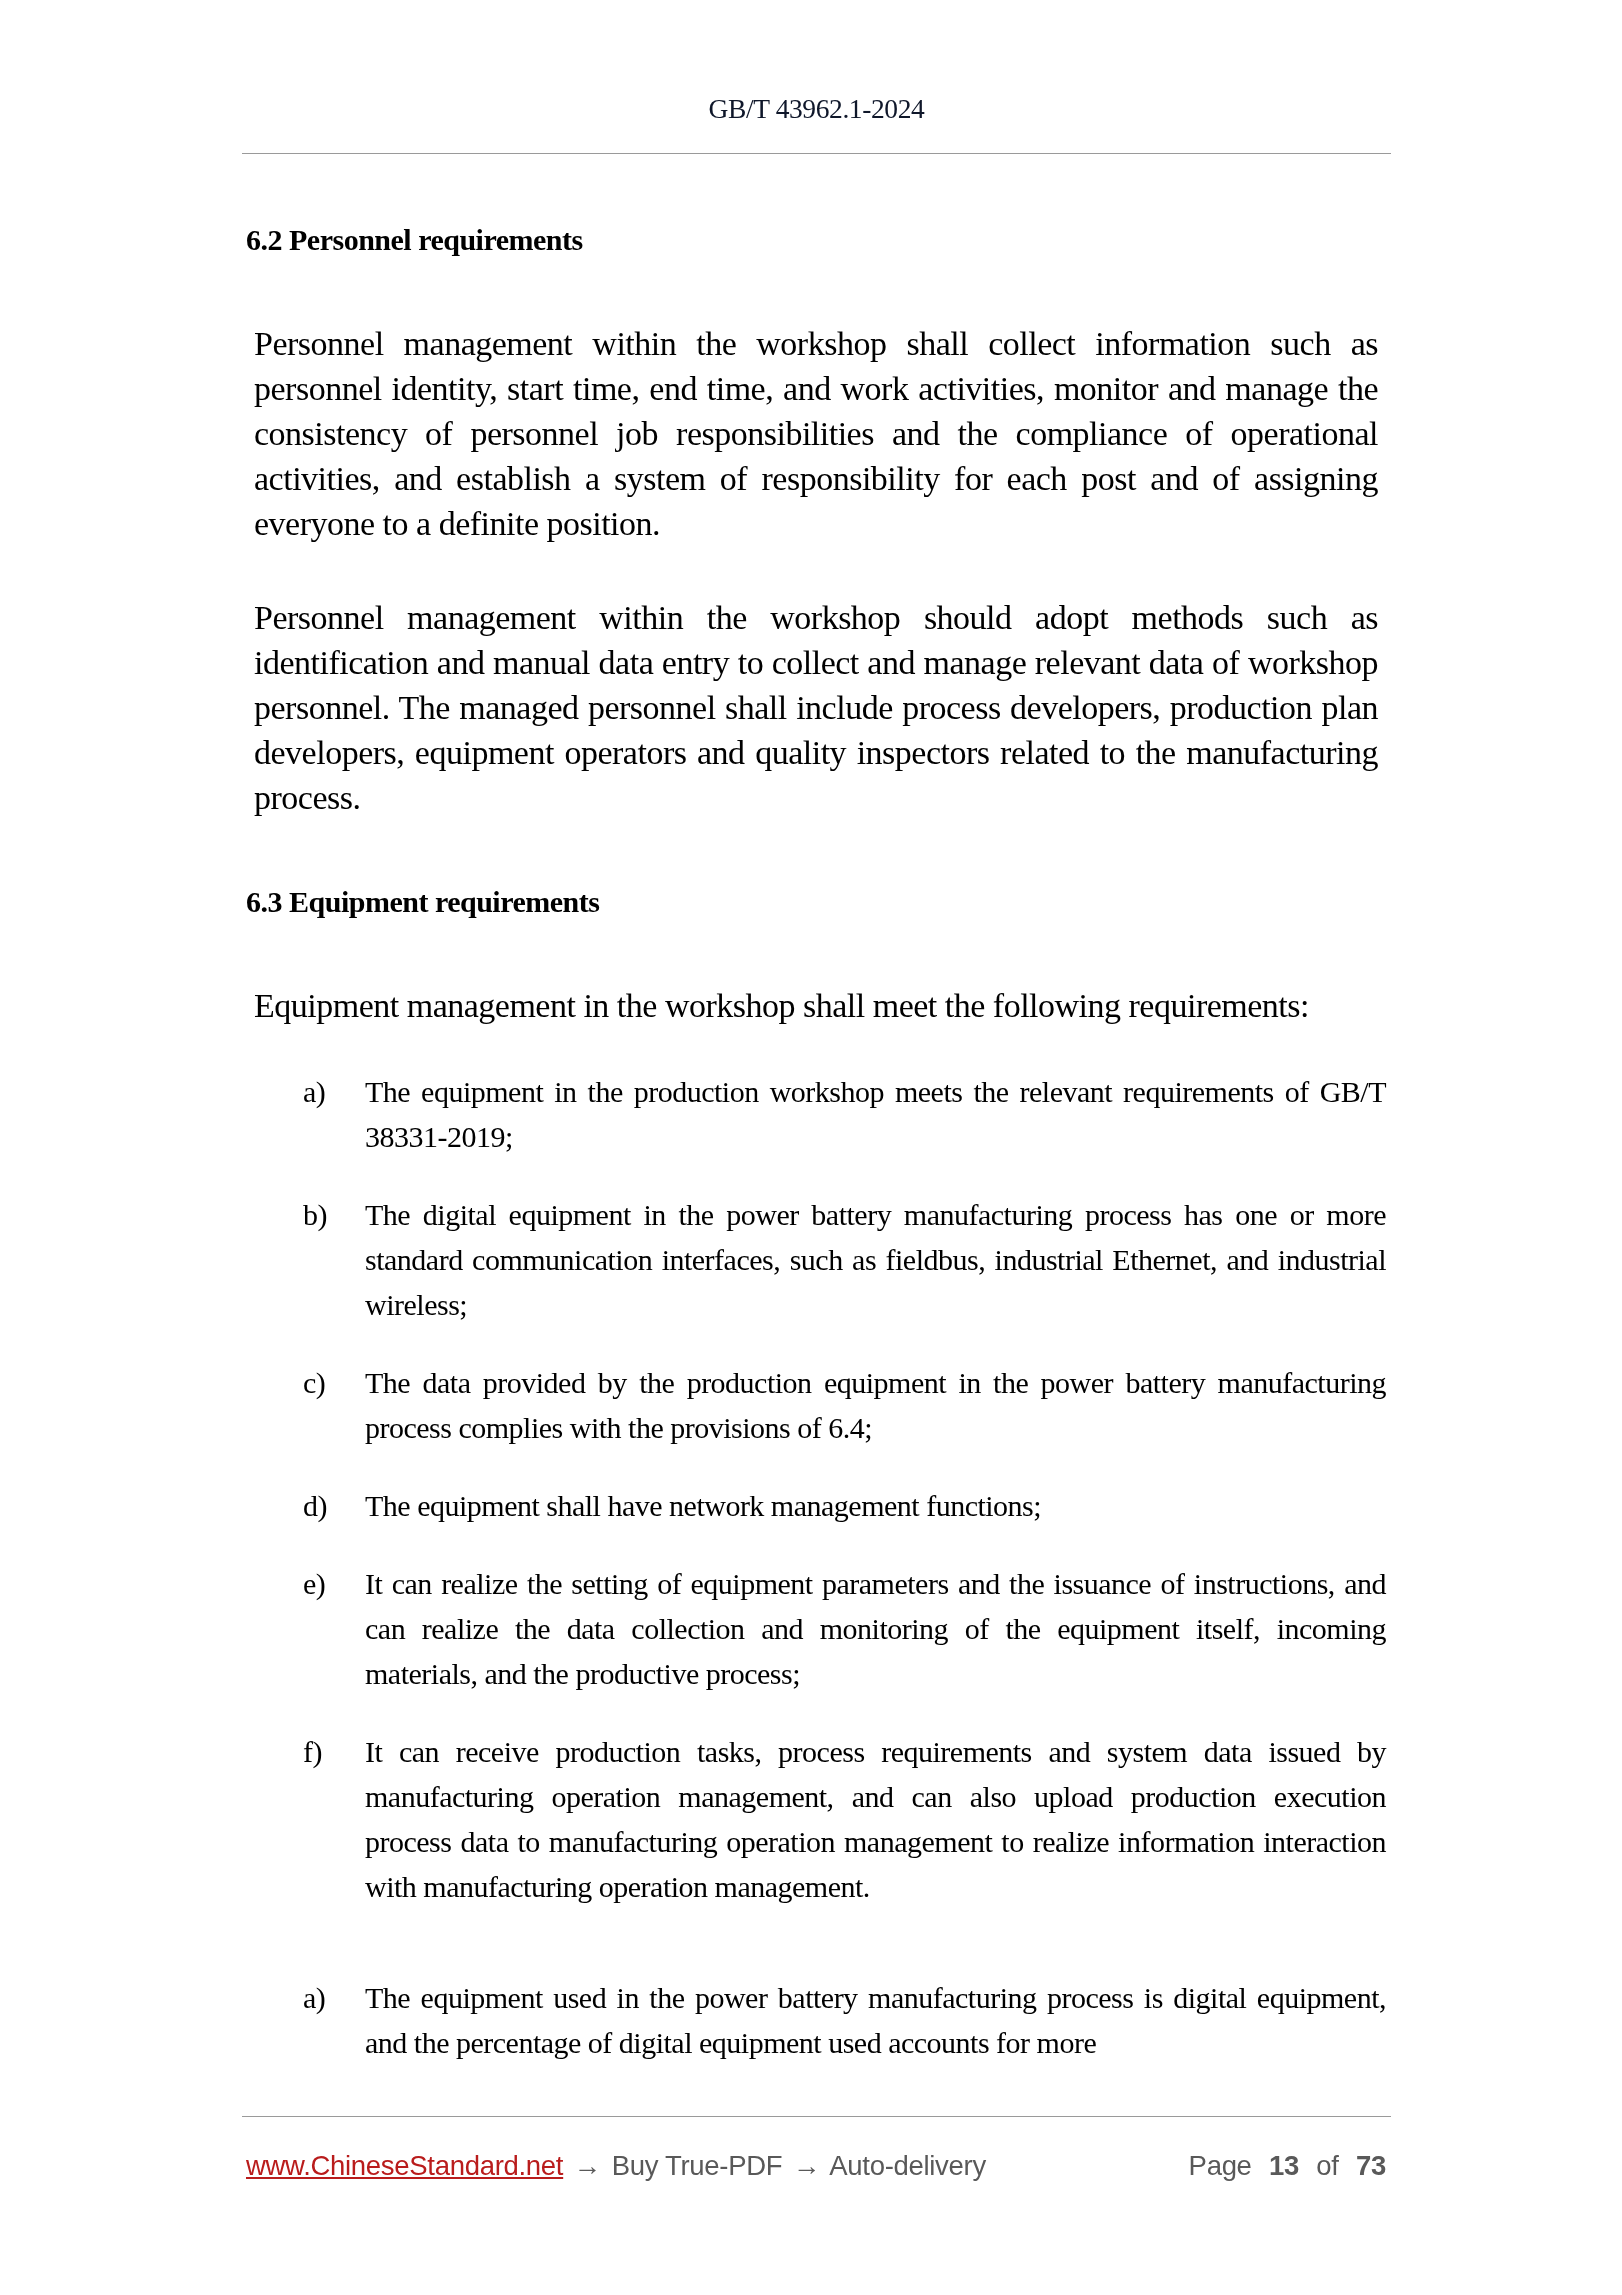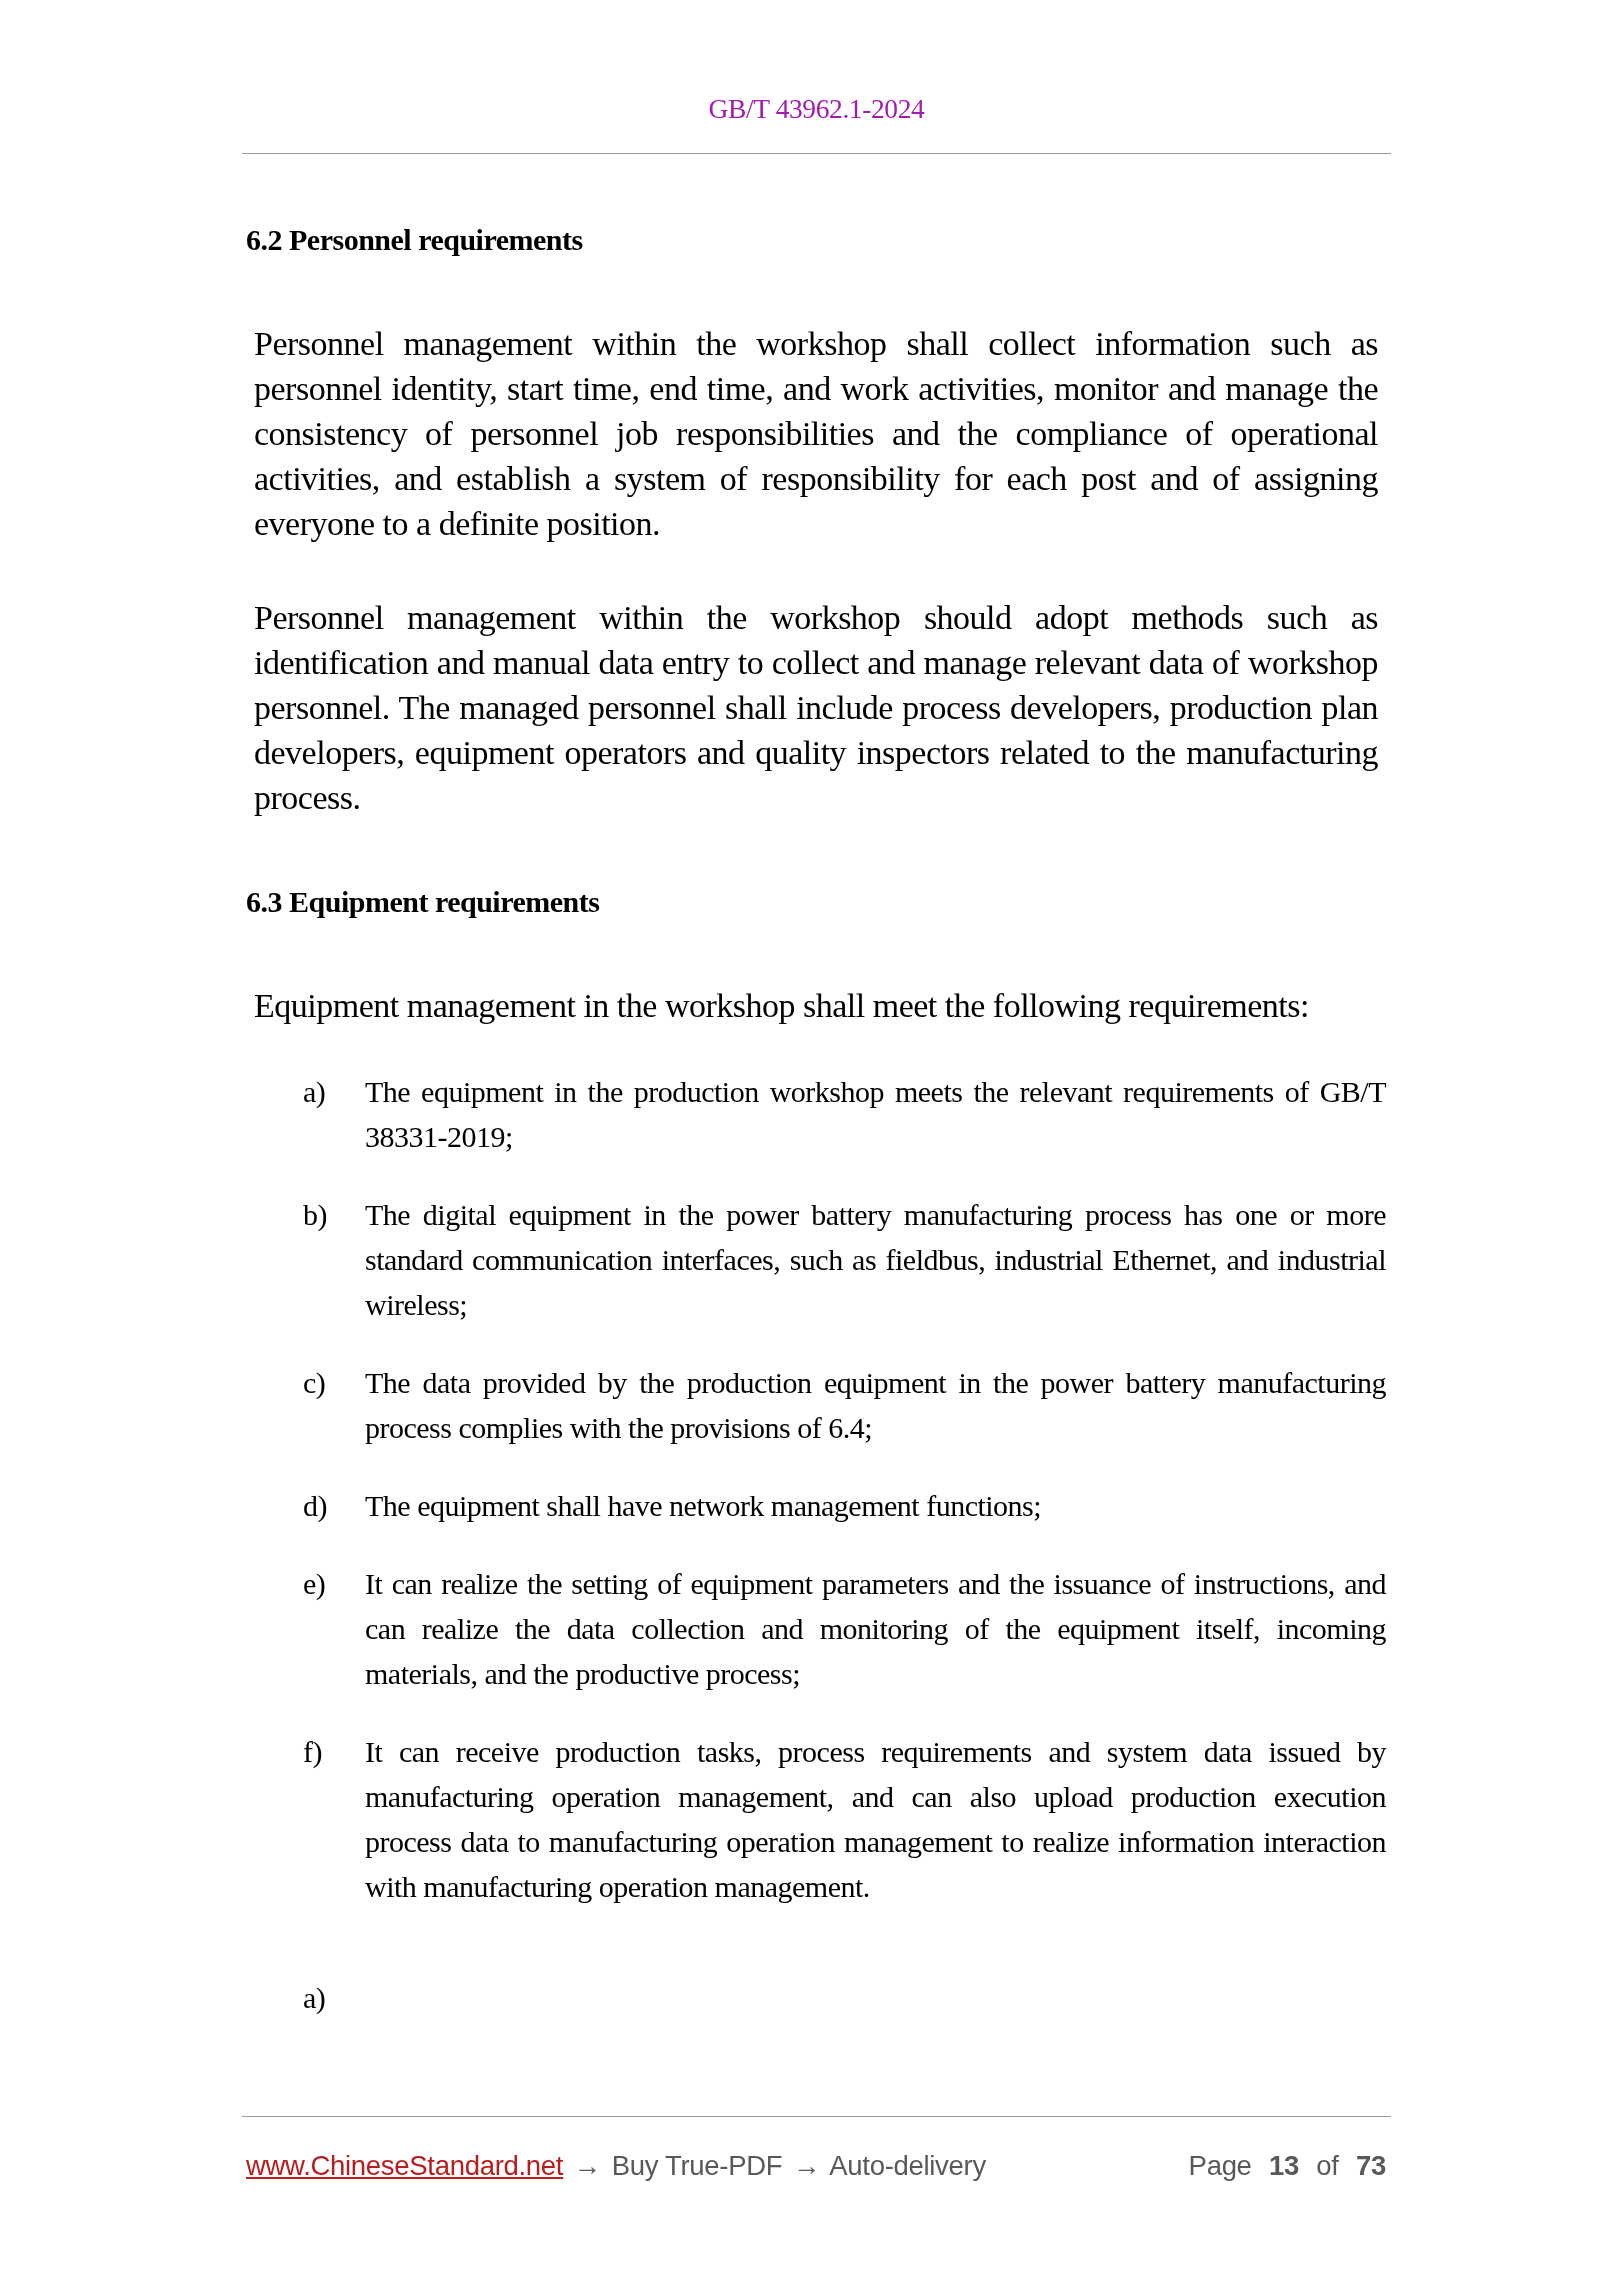--- a/index.html
+++ b/index.html
@@ -15,21 +15,21 @@
       font-family: "Liberation Serif", "DejaVu Serif", serif;
       color: #000000;
     }
     .page-header {
       position: absolute;
       left: 242px;
       width: 1149px;
       top: 93px;
       text-align: center;
       font-size: 27.5px;
-      color: #a21caf;
+      color: #0f172a;
       letter-spacing: -0.4px;
     }
     .header-rule {
       position: absolute;
       left: 242px;
       width: 1149px;
       top: 153px;
       height: 0;
       border-top: 1.7px solid #9a9a9a;
     }
@@ -145,20 +145,21 @@
       <span>It can receive production tasks, process requirements and system data issued by manufacturing operation management, and can also upload production execution process data to manufacturing operation management to realize information interaction with manufacturing operation management.</span>
     </div>
   </div>
 
   <div class="item-gap"></div>
   <div class="para-gap"></div>
 
   <div>
     <div class="list-item">
       <span class="list-label">a)</span>
+      <span>The equipment used in the power battery manufacturing process is digital equipment, and the percentage of digital equipment used accounts for more</span>
     </div>
   </div>
 </div>
 
 <div class="footer-rule"></div>
 <div class="footer">
   <div class="footer-left">
     <a class="footer-link">www.ChineseStandard.net</a>
     <span class="arrow-icon">→</span>
     <span>Buy True-PDF</span>

